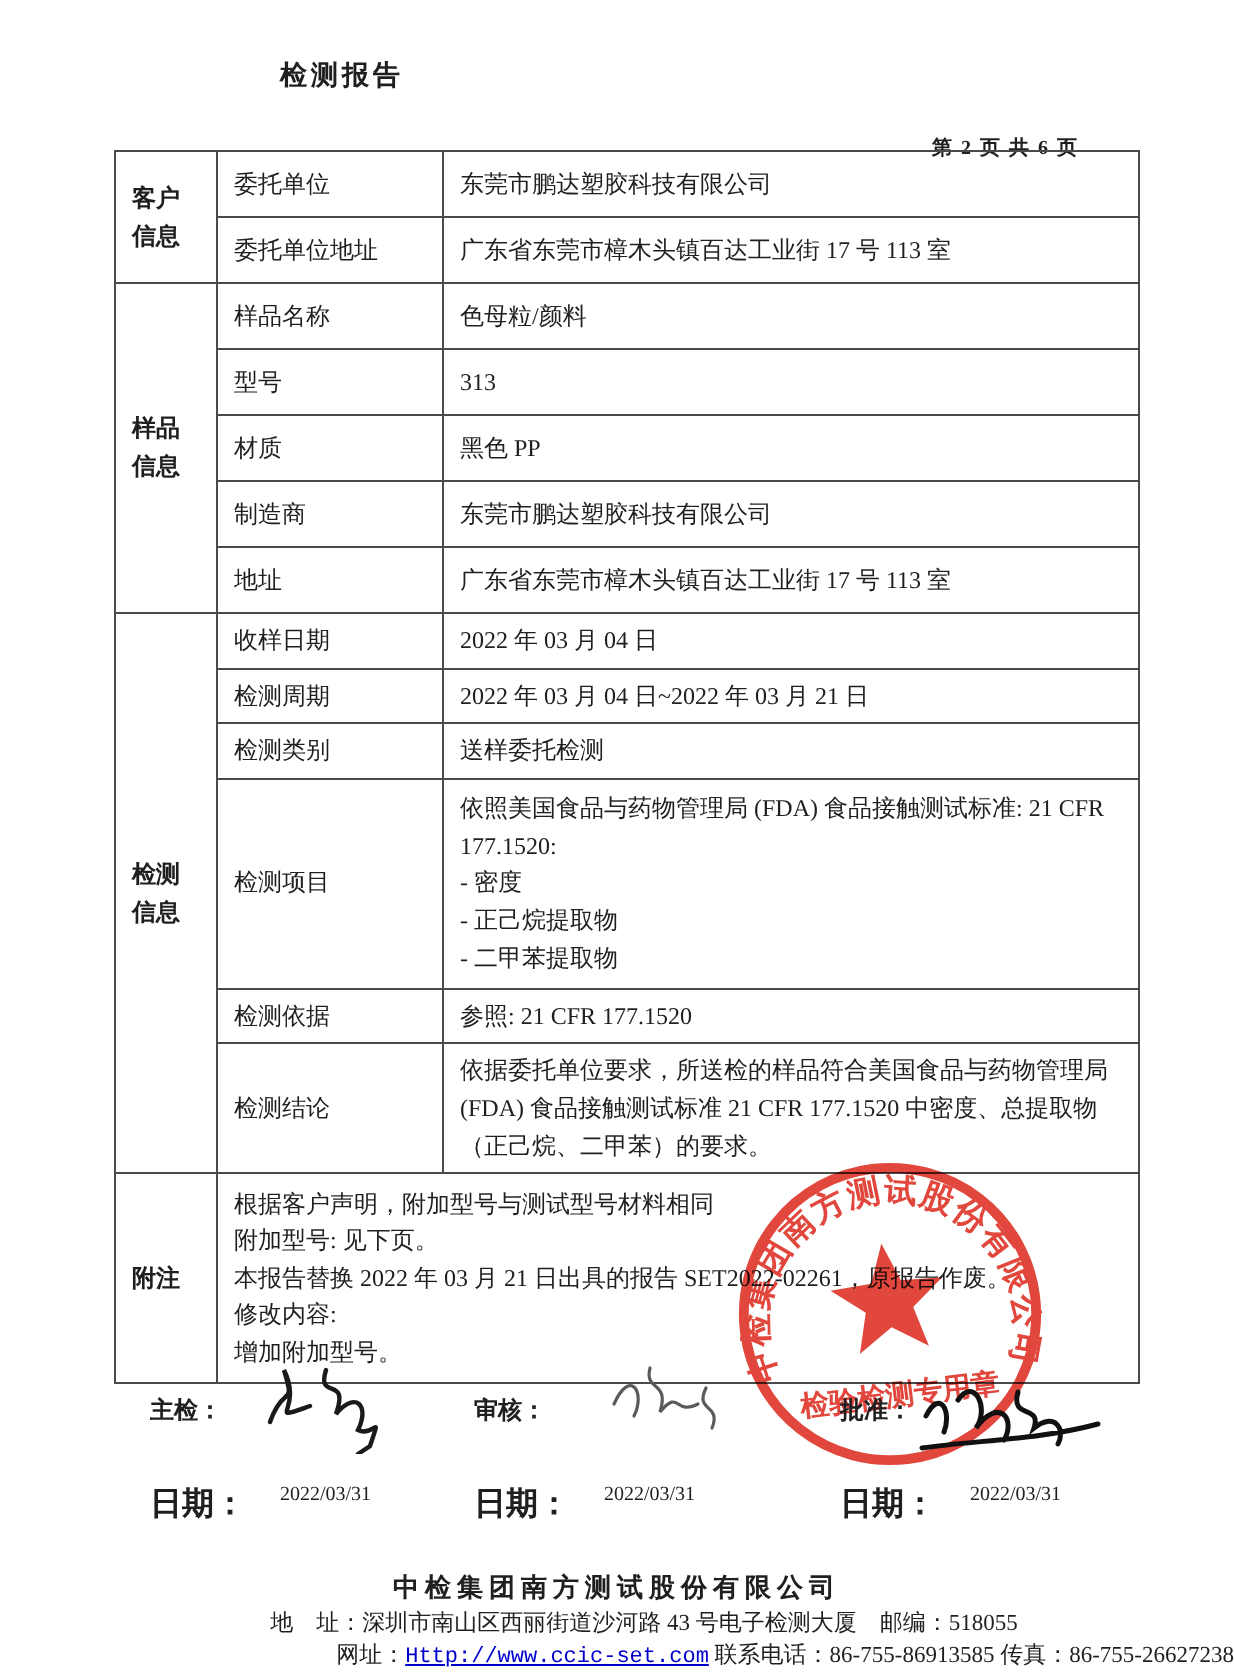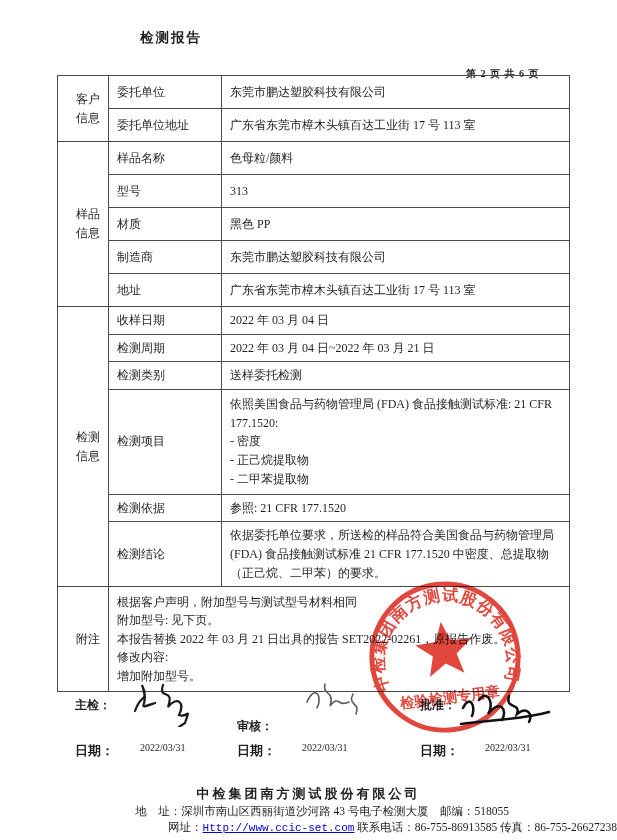--- a/index.html
+++ b/index.html
@@ -14,32 +14,32 @@
   .page-info{position:absolute;left:466px;top:29px;font-size:10px;font-weight:bold;letter-spacing:1px;margin-top:38px;}
   
   table.report{
     position:absolute;left:57px;top:75px;width:503px;
     border-collapse:collapse;table-layout:fixed;
   }
   table.report td{
     border:1px solid #4a4a4a;font-size:12px;vertical-align:middle;
     padding:4px 8px;line-height:1.55;word-break:break-all;
   }
-  td.group{width:34px;text-align:right;line-height:2.1;padding:4px 8px;}
+  td.group{width:34px;text-align:left;line-height:2.1;padding:4px 8px;font-weight:bold;}
   td.label{width:96px;padding-left:10px;}
   td.value{width:331px;padding-left:12px;}
   td.pre{white-space:pre-line;line-height:1.72;}
   tr.h33 td{height:24px;}
   tr.h26 td{height:17px;}
   tr.items td{height:96px;}
   tr.concl td{height:48px;}
   tr.note td{height:96px;margin-top:28px;}
   
   .sig-label{position:absolute;font-size:12px;font-weight:bold;}
-  .date-label{position:absolute;font-size:13px;font-weight:bold;}
+  .date-label{position:absolute;font-size:16px;font-weight:bold;}
   .date-val{position:absolute;font-size:10px;}
   .sig-svg{position:absolute;}
   
   .stamp{position:absolute;left:366px;top:578px;width:158px;height:158px;
          mix-blend-mode:multiply;opacity:.92;transform:rotate(-7deg);}
   
   .footer-company{position:absolute;left:0;top:785px;width:617px;text-align:center;
                   font-size:13px;font-weight:bold;letter-spacing:3px;}
   .footer-line1{position:absolute;left:0;top:804px;width:598px;text-align:center;font-size:11.5px;margin-left:23px;}
   .footer-line2{position:absolute;left:0;top:820px;width:617px;text-align:right;font-size:11.5px;}
@@ -141,21 +141,21 @@
         <textPath href="#arcTop" startOffset="1%">中检集团南方测试股份有限公司</textPath>
       </text>
       <text x="80" y="126" text-anchor="middle" fill="#df372c" font-size="14.5" font-weight="bold" font-family="Liberation Sans, DejaVu Sans, sans-serif">检验检测专用章</text>
     </svg>
   </div>
 
   <span class="sig-label" style="left:75px;top:697px;">主检：</span>
   <svg class="sig-svg" style="left:125px;top:675px;" width="92" height="52" viewBox="0 0 92 52">
     <path d="M10,36 C17,16 23,30 17,10 C27,30 7,36 30,28 M38,10 C33,26 50,12 43,32 C53,20 60,28 54,40 C62,44 66,30 60,48 L54,52" fill="none" stroke="#1a1a1a" stroke-width="2.2" stroke-linecap="round"></path>
   </svg>
-  <span class="sig-label" style="left:237px;top:718px;font-family:Liberation Mono, monospace;">审核：</span>
+  <span class="sig-label" style="left:237px;top:697px;font-family:Liberation Mono, monospace;">审核：</span>
   <svg class="sig-svg" style="left:293px;top:678px;" width="78" height="46" viewBox="0 0 78 46">
     <path d="M14,24 C22,6 30,18 24,30 M32,6 C29,18 42,12 37,28 C47,16 44,30 56,24 M60,16 C54,28 68,24 63,36" fill="none" stroke="#5a5a5a" stroke-width="1.6" stroke-linecap="round"></path>
   </svg>
   <span class="sig-label" style="left:420px;top:697px;">批准：</span>
   <svg class="sig-svg" style="left:457px;top:682px;" width="98" height="46" viewBox="0 0 98 46">
     <path d="M6,26 C13,12 19,24 15,34 M22,18 C30,6 38,22 31,32 C43,16 51,28 45,38 M52,14 C48,28 64,20 60,32 C70,24 76,32 72,40 M4,42 C32,38 62,38 92,30" fill="none" stroke="#111111" stroke-width="2.5" stroke-linecap="round"></path>
   </svg>
 
   <span class="date-label" style="left:75px;top:742px;">日期：</span>
   <span class="date-val" style="left:140px;top:742px;">2022/03/31</span>

